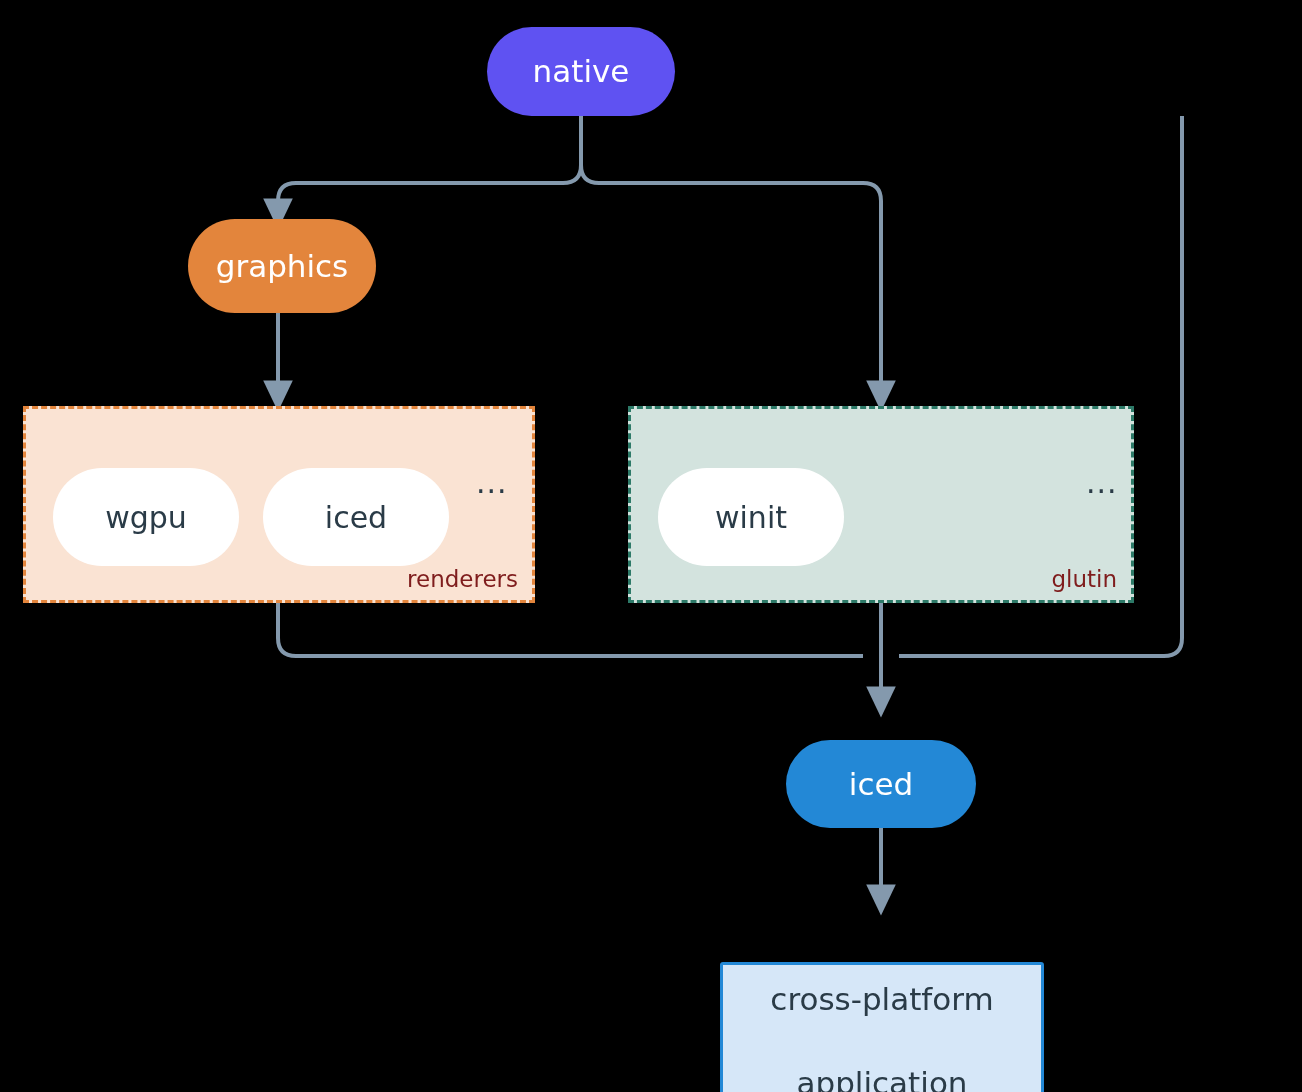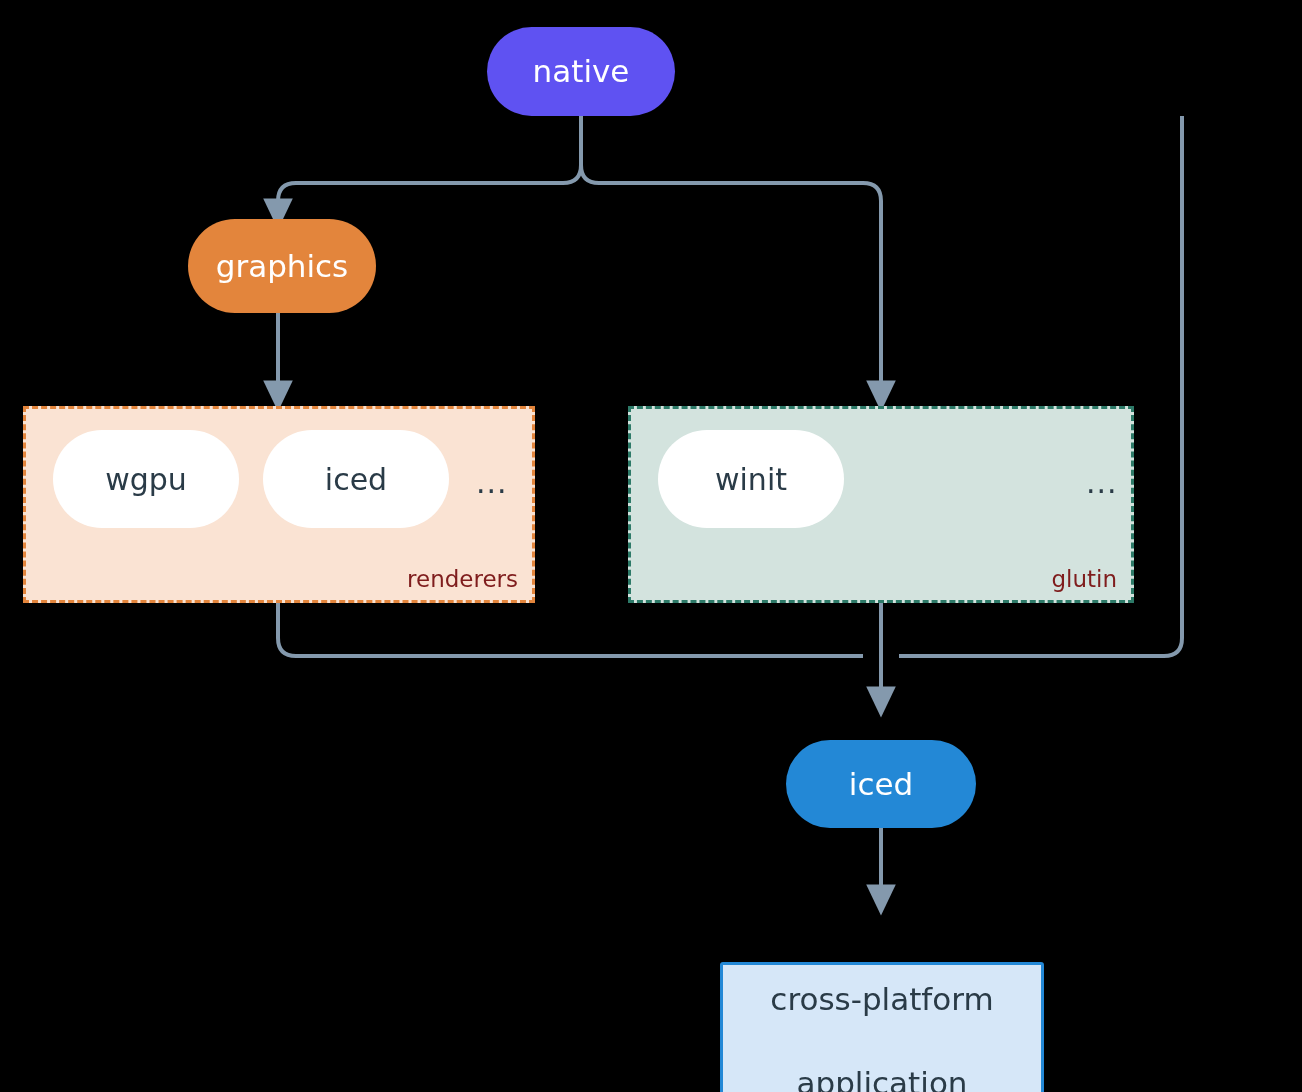--- a/index.html
+++ b/index.html
@@ -91,20 +91,21 @@
   .leaf {
     position: absolute;
     display: flex;
     align-items: center;
     justify-content: center;
     background: #FFFFFF;
     color: #2A3B47;
     border-radius: 999px;
     font-size: 30px;
     box-sizing: border-box;
+    margin-top: 38px;
   }
   .ellipsis {
     position: absolute;
     color: #2A3B47;
     font-size: 30px;
     letter-spacing: 1px;
   }
 </style>
 </head>
 <body>

